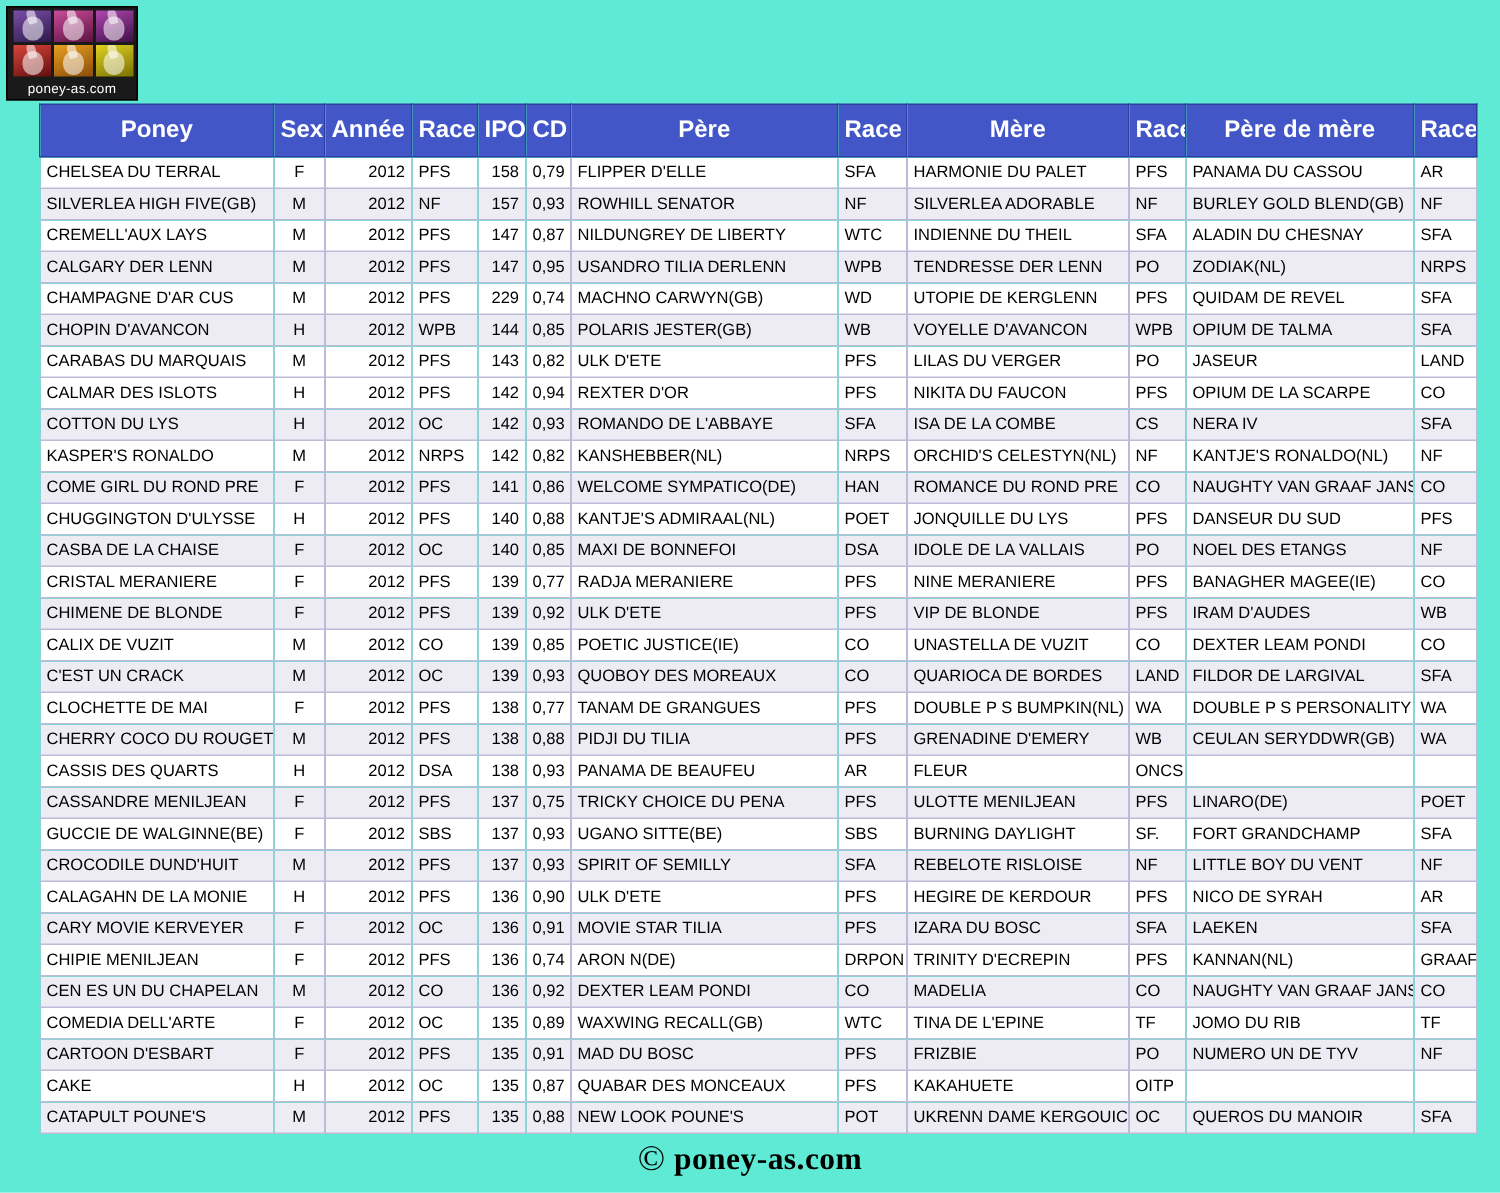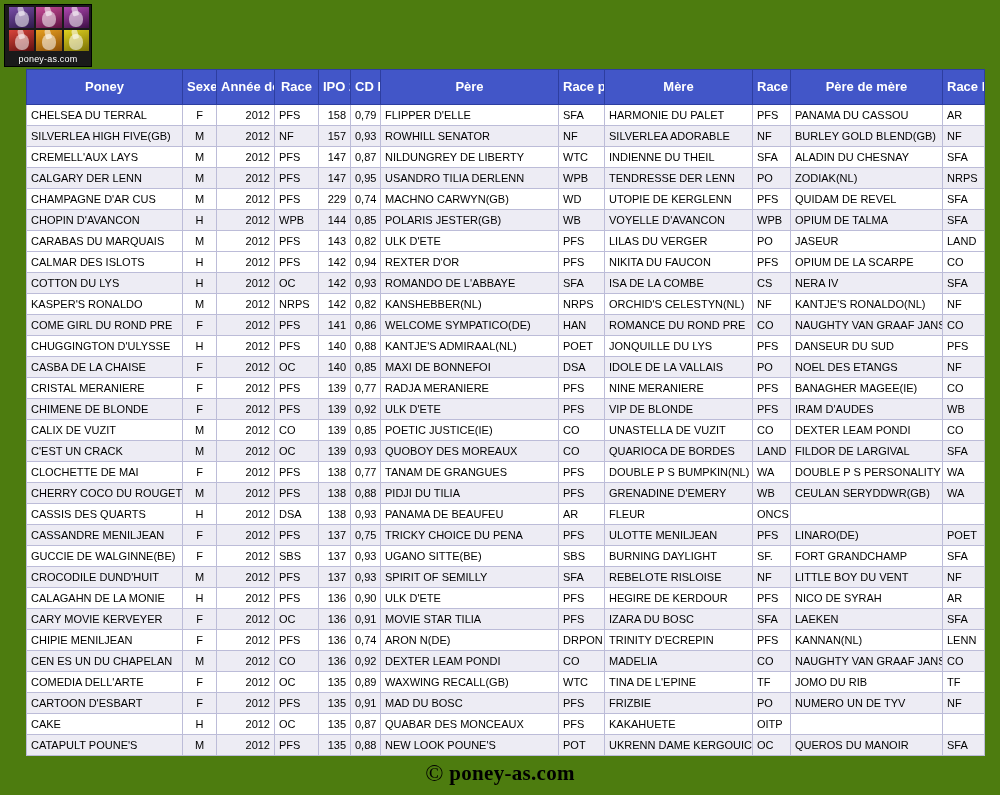--- a/index.html
+++ b/index.html
@@ -13,21 +13,21 @@
     font-family: "Liberation Sans", sans-serif;
     font-size: 11px;
     color: #000000;
     position: relative;
     overflow: hidden;
   }
   #page {
     width: 1000px;
     height: 795px;
     position: relative;
-    background: #4d7c0f;
+    background: #5eead4;
     box-sizing: border-box;
   }
 
   
   #logo {
     position: absolute;
     left: 4px;
     top: 4px;
     width: 88px;
     height: 63px;
@@ -111,21 +111,21 @@
     overflow: hidden;
     white-space: nowrap;
   }
   table.grid thead th {
     background: #4256c8;
     color: #ffffff;
     font-weight: bold;
     text-align: center;
     height: 34px;
     border: 1px solid #2d3ea0;
-    font-size: 13px;
+    font-size: 16px;
     line-height: 12px;
   }
   table.grid tbody tr.even td { background: #ffffff; }
   table.grid tbody tr.odd  td { background: #edecf4; }
 
   
   .c-poney  { text-align: left; font-weight: normal; }
   .c-sexe   { text-align: center; }
   .c-annee  { text-align: right; }
   .c-race   { text-align: left; }
@@ -583,21 +583,21 @@
             <td class="c-sexe">F</td>
             <td class="c-annee">2012</td>
             <td class="c-race">PFS</td>
             <td class="c-ipo">136</td>
             <td class="c-cdipo">0,74</td>
             <td class="c-txt">ARON N(DE)</td>
             <td class="c-txt">DRPON</td>
             <td class="c-txt">TRINITY D'ECREPIN</td>
             <td class="c-txt">PFS</td>
             <td class="c-txt">KANNAN(NL)</td>
-            <td class="c-txt">LENN</td>
+            <td class="c-txt">GRAAF</td>
           </tr>
           <tr class="odd">
             <td class="c-poney">CEN ES UN DU CHAPELAN</td>
             <td class="c-sexe">M</td>
             <td class="c-annee">2012</td>
             <td class="c-race">CO</td>
             <td class="c-ipo">136</td>
             <td class="c-cdipo">0,92</td>
             <td class="c-txt">DEXTER LEAM PONDI</td>
             <td class="c-txt">CO</td>

